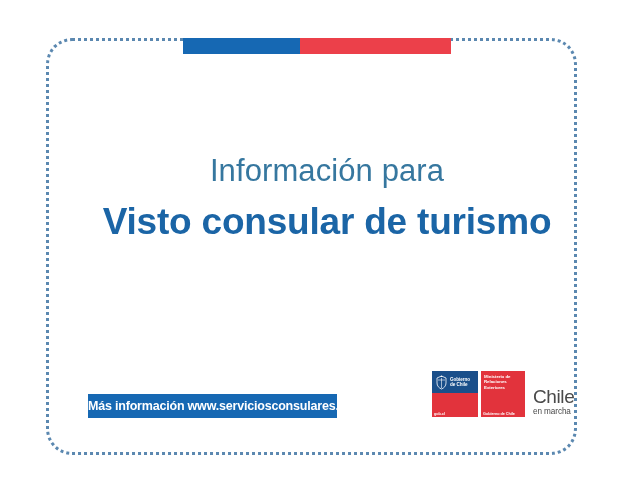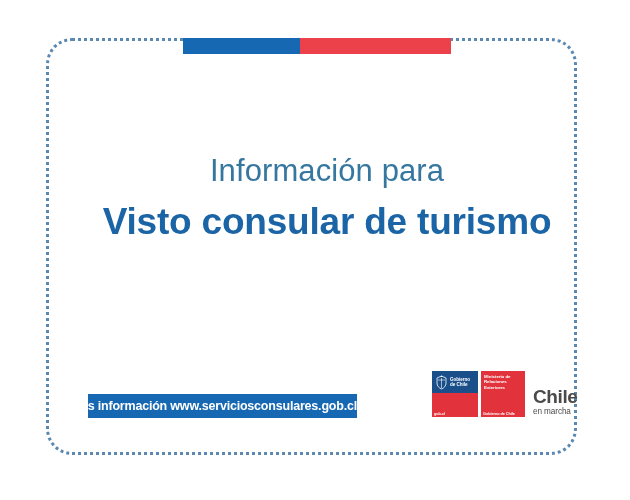--- a/index.html
+++ b/index.html
@@ -69,26 +69,26 @@
     letter-spacing: -0.2px;
     white-space: nowrap;
     margin-top: 5px;
   }
 
   
   .info-bar {
     position: absolute;
     left: 88px;
     top: 394px;
-    width: 269px;
+    width: 249px;
     height: 24px;
     background: #1668b3;
     display: flex;
     align-items: center;
-    justify-content: flex-end;
+    justify-content: flex-start;
     z-index: 4;
   }
   .info-bar-text {
     color: #ffffff;
     font-size: 12.5px;
     font-weight: 700;
     letter-spacing: -0.2px;
     white-space: nowrap;
   }
 
@@ -168,21 +168,21 @@
   .chile-mark {
     display: flex;
     flex-direction: column;
     justify-content: center;
     height: 46px;
     padding-top: 8px;
   }
   .chile-word {
     color: #4a4a4a;
     font-size: 19px;
-    font-weight: 700;
+    font-weight: 400;
     line-height: 19px;
     letter-spacing: -0.4px;
   }
   .chile-sub {
     color: #4a4a4a;
     font-size: 8.2px;
     font-weight: 400;
     line-height: 10px;
     letter-spacing: -0.1px;
     margin-top: 1px;

